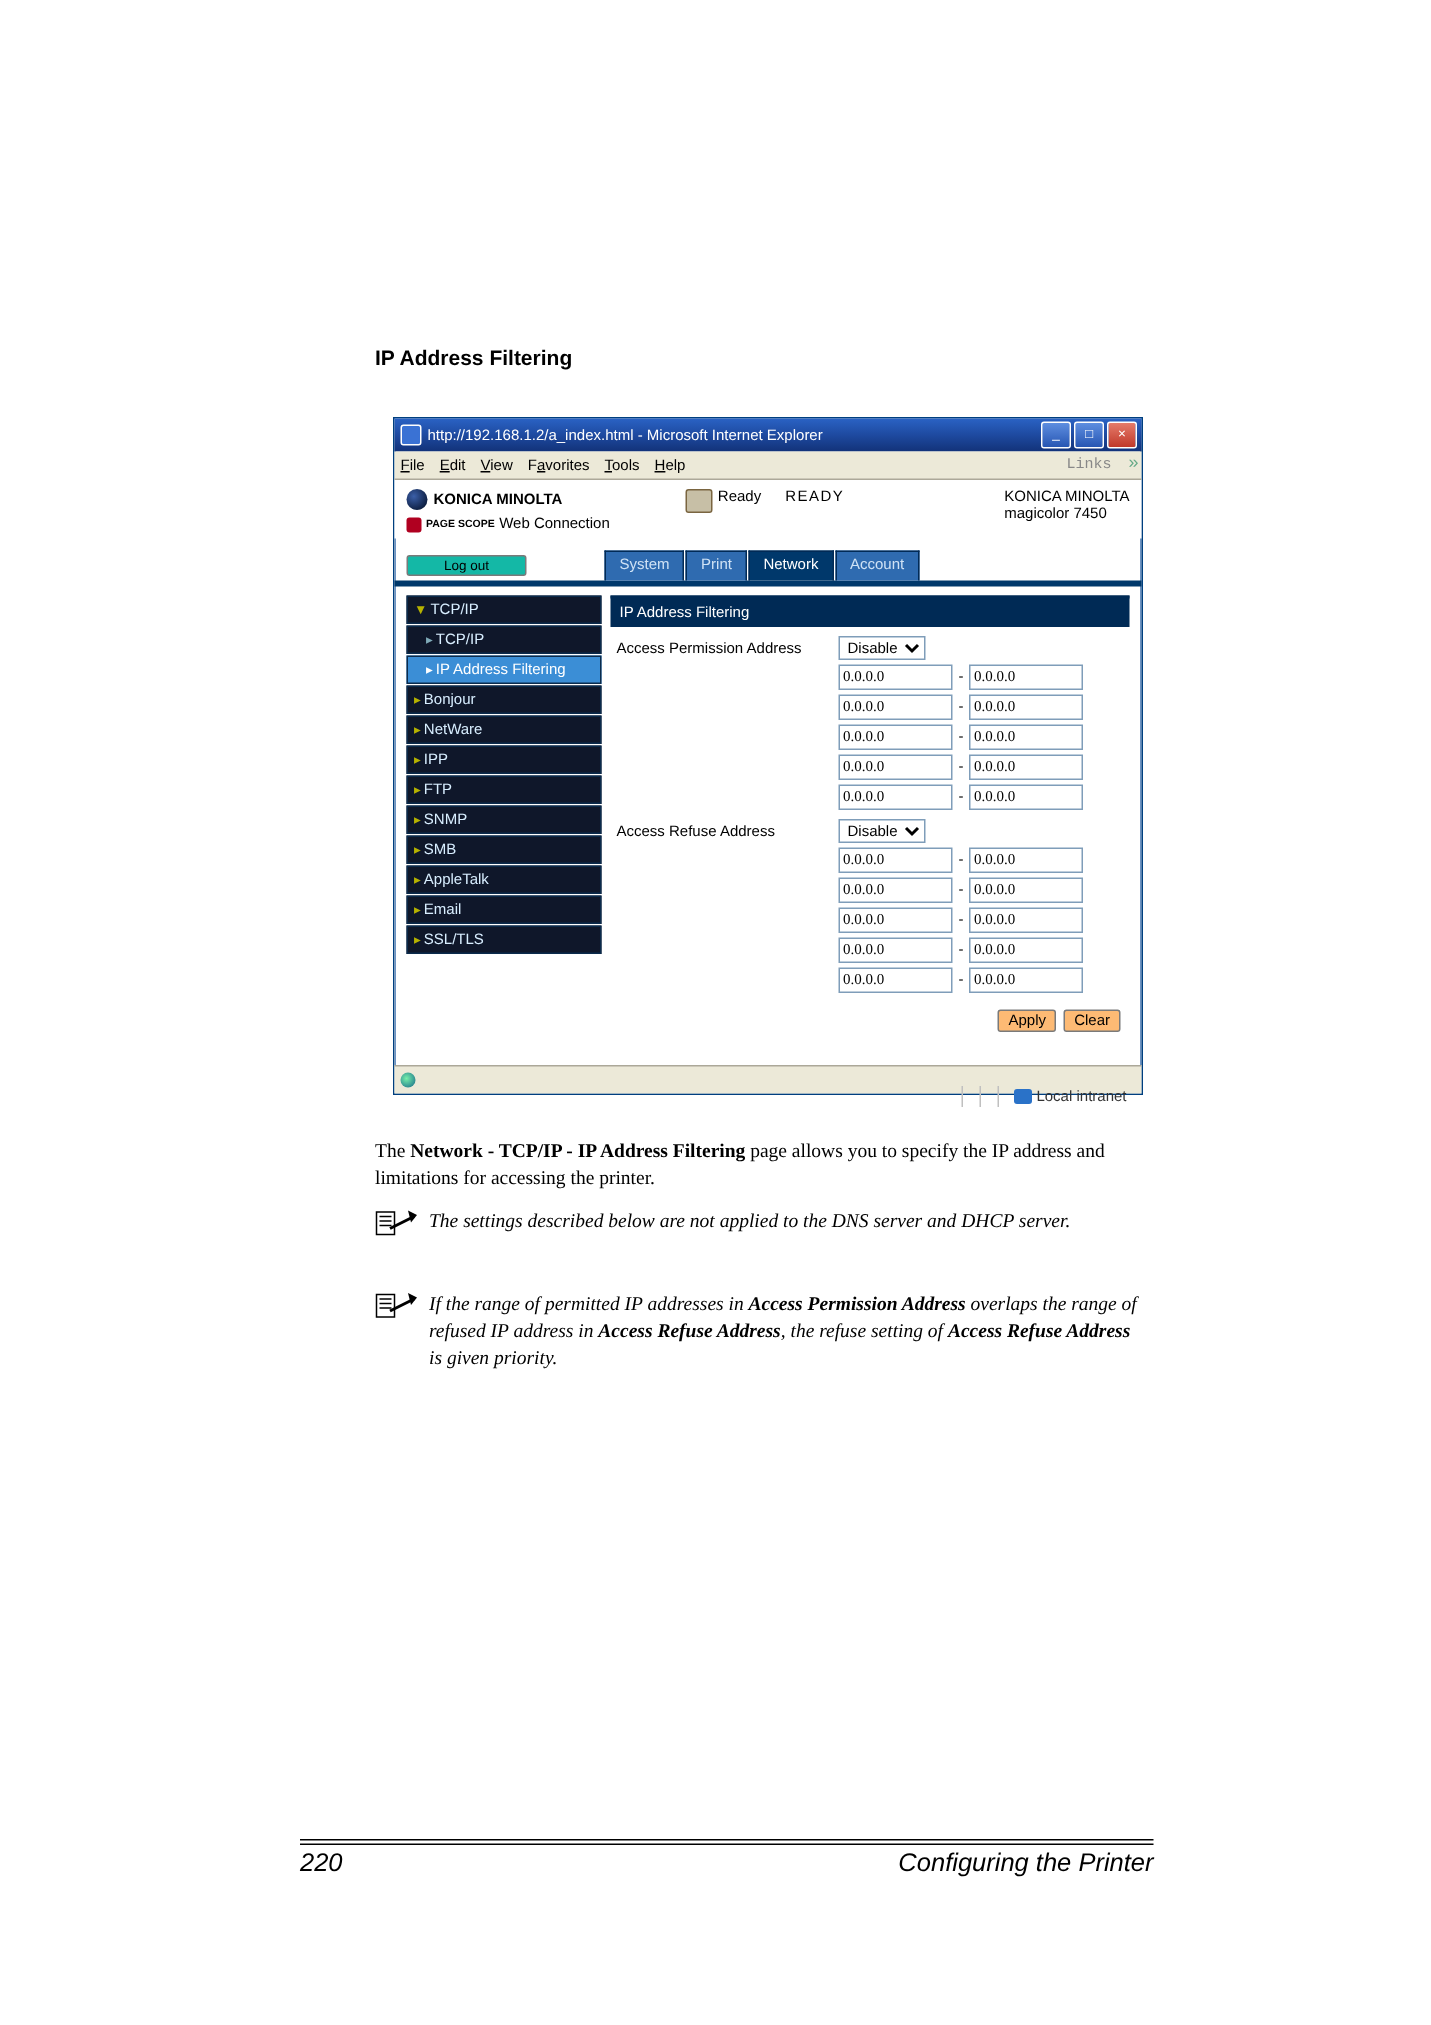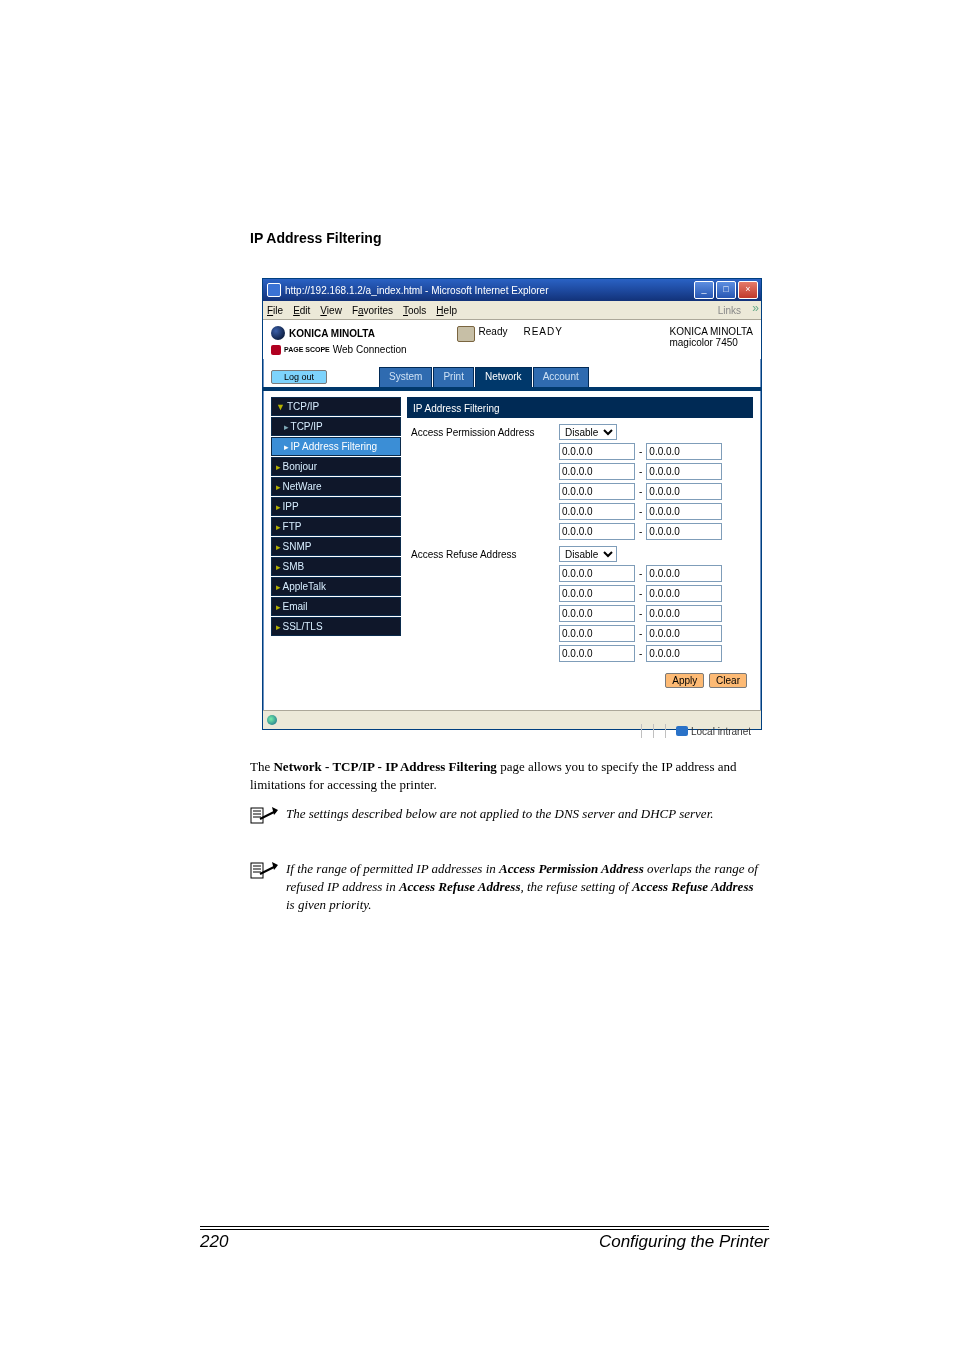--- a/index.html
+++ b/index.html
@@ -72,20 +72,21 @@
     padding-left: 4px;
     gap: 10px;
     position: relative;
   }
   .menubar .mitem .ul { text-decoration: underline; }
   .links-lbl {
     position: absolute;
     right: 20px;
     color: #888;
     font-size: 10px;
+    font-family: Liberation Mono, monospace;
   }
   .arrows-ic {
     position: absolute;
     right: 2px; top: 0;
     width: 14px; height: 16px;
     color: #6a8;
     font-size: 12px;
     text-align: right;
   }
   .km-header {
@@ -121,24 +122,24 @@
   .ready-txt { letter-spacing: 1px; margin-left: 12px; font-size: 10px; }
   .model-block {
     margin-left: auto; text-align: left; font-size: 10px; color: #000;
   }
   .tabs-row {
     display: flex; align-items: center;
     padding: 8px 8px 0 8px;
     border-bottom: 4px solid #00386b;
   }
   .logout-btn {
-    background: #7dd3fc;
+    background: #14b8a6;
     border: 1px solid #7a7a7a;
     font-size: 9px;
-    padding: 1px 12px;
+    padding: 1px 24px;
     margin-right: 52px;
     border-radius: 2px;
   }
   .tab {
     background: #2f6bb0;
     border: 1px solid #012a56;
     border-bottom: none;
     color: #cfe2f5;
     font-size: 10px;
     padding: 3px 9px 5px 9px;
@@ -184,21 +185,21 @@
   }
   .form-row { display: flex; align-items: center; margin: 3px 0; }
   .row-label { width: 148px; padding-left: 4px; }
   .select-box {
     font-size: 10px; border: 1px solid #7f9db9; padding: 0 1px;
     height: 16px; background: #fff;
   }
   .ip-input {
     font-size: 10px; border: 1px solid #7f9db9;
     padding: 1px 2px; width: 70px; height: 13px;
-    font-family: Liberation Sans, sans-serif;
+    font-family: Liberation Serif, serif;
   }
   .dash { margin: 0 4px; }
   .apply-row { text-align: right; padding: 8px 6px 0 0; }
   .small-btn {
     background: #fdba74;
     border: 1px solid #7a7a7a;
     font-size: 10px;
     padding: 1px 6px;
     border-radius: 2px;
     margin-left: 2px;

